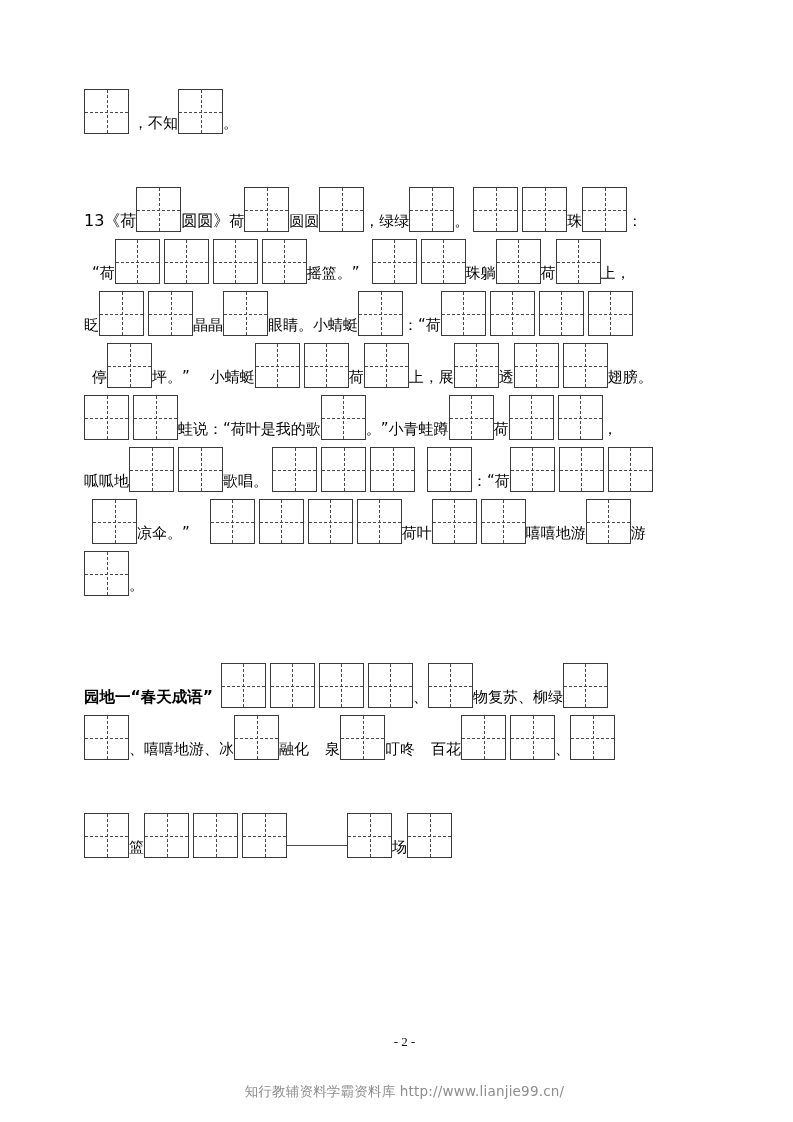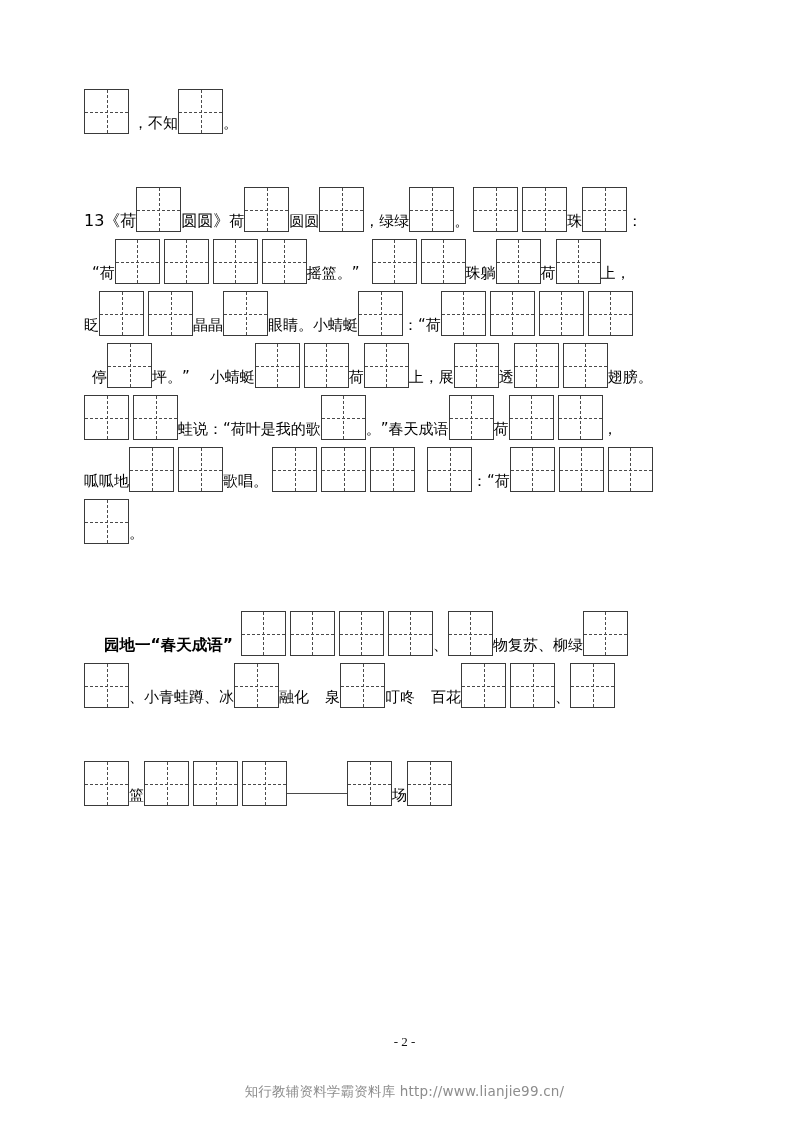--- a/index.html
+++ b/index.html
@@ -68,21 +68,21 @@
 
   
   .txt {
     font-family: "DejaVu Sans", "Liberation Sans", sans-serif;
     font-size: 15px;
     line-height: 1;
     padding-bottom: 3px;
     flex: 0 0 auto;
     letter-spacing: 0px;
   }
-  .txt.bold { font-weight: bold; font-size: 15.5px; margin-left: 20px; }
+  .txt.bold { font-weight: bold; font-size: 15.5px; }
   .txt.lead { font-weight: normal; font-size: 16px; }
 
   .gap { flex: 0 0 auto; }
   .gap.g4  { width: 4px; }
   .gap.g8  { width: 8px; }
   .gap.g12 { width: 12px; }
   .gap.g16 { width: 16px; }
   .gap.g20 { width: 20px; }
   .gap.g60 { width: 60px; }
 
@@ -222,21 +222,21 @@
         <div class="box"></div>
         <span class="txt">翅膀。</span>
       </div>
 
       <div class="wline">
         <div class="box"></div>
         <div class="gap g4"></div>
         <div class="box"></div>
         <span class="txt">蛙说：“荷叶是我的歌</span>
         <div class="box"></div>
-        <span class="txt">。”春天成语</span>
+        <span class="txt">。”小青蛙蹲</span>
         <div class="box"></div>
         <span class="txt">荷</span>
         <div class="box"></div>
         <div class="gap g4"></div>
         <div class="box"></div>
         <span class="txt">，</span>
       </div>
 
       <div class="wline">
         <span class="txt">呱呱地</span>
@@ -253,20 +253,40 @@
         <div class="gap g12"></div>
         <div class="box"></div>
         <span class="txt">：“荷</span>
         <div class="box"></div>
         <div class="gap g4"></div>
         <div class="box"></div>
         <div class="gap g4"></div>
         <div class="box"></div>
       </div>
 
+      <div class="wline">
+        <div class="gap g8"></div>
+        <div class="box"></div>
+        <span class="txt">凉伞。”</span>
+        <div class="gap g20"></div>
+        <div class="box"></div>
+        <div class="gap g4"></div>
+        <div class="box"></div>
+        <div class="gap g4"></div>
+        <div class="box"></div>
+        <div class="gap g4"></div>
+        <div class="box"></div>
+        <span class="txt">荷叶</span>
+        <div class="box"></div>
+        <div class="gap g4"></div>
+        <div class="box"></div>
+        <span class="txt">嘻嘻地游</span>
+        <div class="box"></div>
+        <span class="txt">游</span>
+      </div>
 
 
       <div class="wline">
         <div class="box"></div>
         <span class="txt">。</span>
       </div>
 
     </div>
 
     <div class="section-gap"></div>
@@ -285,21 +305,21 @@
         <div class="gap g4"></div>
         <div class="box"></div>
         <span class="txt">、</span>
         <div class="box"></div>
         <span class="txt">物复苏、柳绿</span>
         <div class="box"></div>
       </div>
 
       <div class="wline">
         <div class="box"></div>
-        <span class="txt">、小青蛙蹲、冰</span>
+        <span class="txt">、嘻嘻地游、冰</span>
         <div class="box"></div>
         <span class="txt">融化</span>
         <div class="gap g16"></div>
         <span class="txt">泉</span>
         <div class="box"></div>
         <span class="txt">叮咚</span>
         <div class="gap g16"></div>
         <span class="txt">百花</span>
         <div class="box"></div>
         <div class="gap g4"></div>

